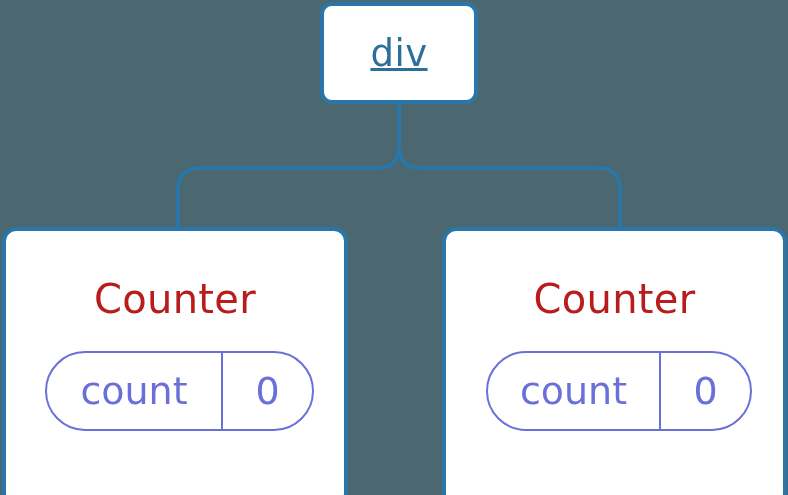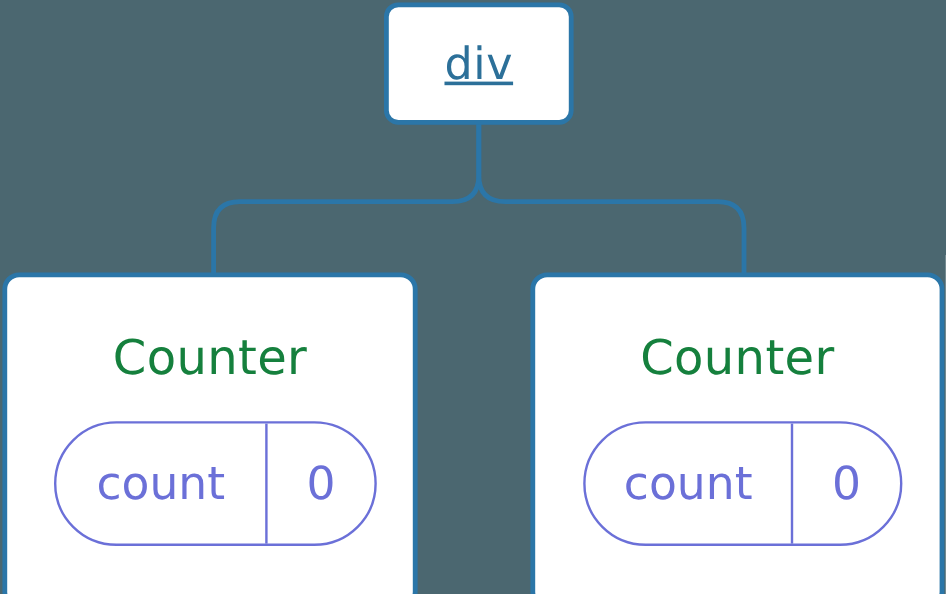--- a/index.html
+++ b/index.html
@@ -63,29 +63,29 @@
     top: 227px;
     width: 345px;
     height: 280px;
   }
   .node-title {
     position: absolute;
     top: 48px;
     left: 0;
     right: 0;
     text-align: center;
-    color: #15803d;
+    color: #b91c1c;
     font-size: 40px;
     letter-spacing: 0.3px;
     line-height: 1;
   }
   .pill {
     position: absolute;
     top: 120px;
-    height: 104px;
+    height: 80px;
     border: 2.5px solid #6b70d8;
     border-radius: 52px;
     box-sizing: border-box;
     display: flex;
     align-items: stretch;
     background: transparent;
   }
   #pill-left {
     left: 39px;
     width: 269px;

